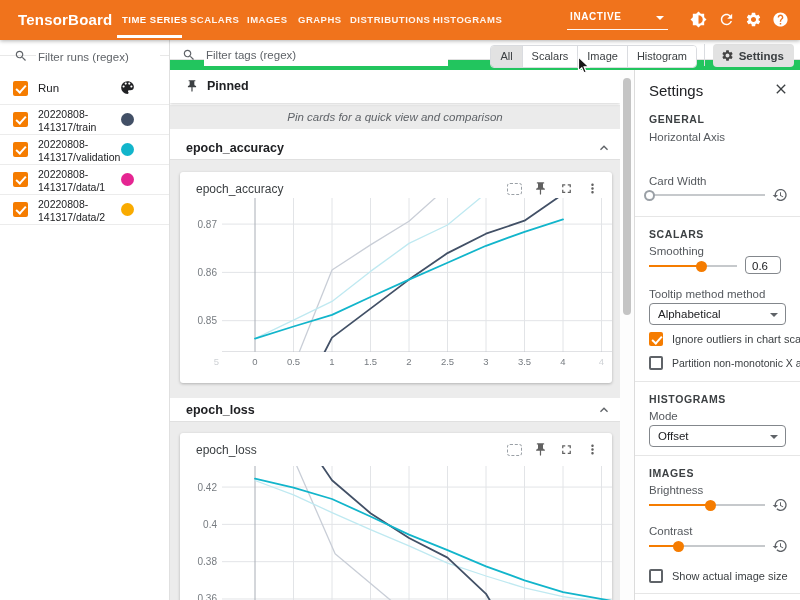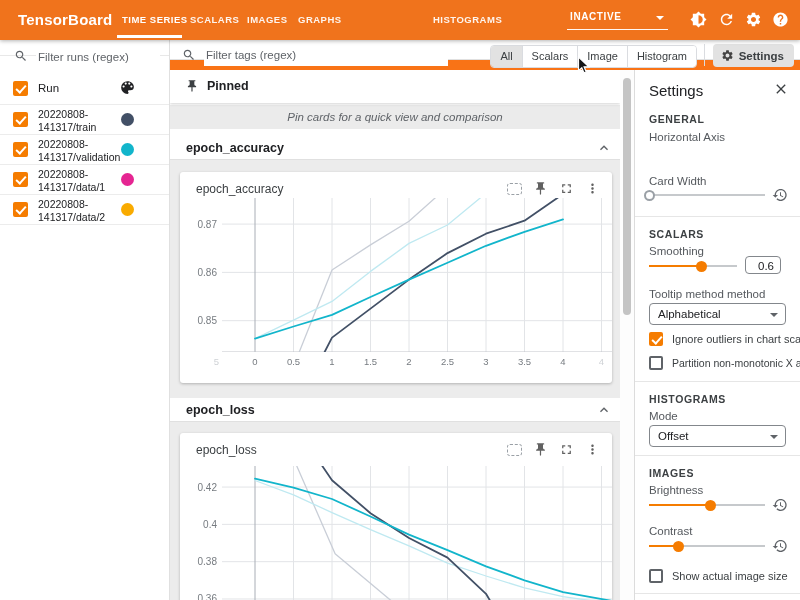--- a/index.html
+++ b/index.html
@@ -1,16 +1,16 @@
 <!DOCTYPE html>
 <html><head>
 <meta charset="utf-8">
 <style>
   html,body{margin:0;padding:0;}
-  #app{position:relative;width:800px;height:600px;overflow:hidden;background:#f97316;
+  #app{position:relative;width:800px;height:600px;overflow:hidden;background:#22c55e;
        font-family:"Liberation Sans",sans-serif;-webkit-font-smoothing:antialiased;}
   
   .topbar{position:absolute;left:0;top:0;width:800px;height:40px;background:#f0731c;
           box-shadow:0 1px 4px rgba(0,0,0,.3);z-index:30;}
   .logo{position:absolute;left:18px;top:0;line-height:40px;color:#fff;font-size:15px;font-weight:700;letter-spacing:.2px;}
   .tab{position:absolute;top:0;height:40px;line-height:40px;color:rgba(255,255,255,.92);
        font-size:9.5px;font-weight:700;letter-spacing:.5px;cursor:pointer;}
   .tab.active{color:#fff;}
   .tab-underline{position:absolute;left:117px;width:65px;bottom:2px;height:3px;background:#fff;}
   .status-select{position:absolute;left:567px;top:8px;width:101px;height:21px;border-bottom:1px solid rgba(255,255,255,.95);cursor:pointer;}
@@ -75,38 +75,39 @@
   .pselect{position:absolute;left:14px;width:137px;height:22px;border:1px solid #83878c;border-radius:4px;box-sizing:border-box;cursor:pointer;background:#fff;}
   .pselect .sval{position:absolute;left:8px;top:4px;font-size:11.5px;color:#202124;}
   .pselect .caret{position:absolute;right:7px;top:9px;width:0;height:0;border-left:4px solid transparent;border-right:4px solid transparent;border-top:4px solid #5f6368;}
   .slider{position:absolute;height:12px;cursor:pointer;}
   .slider .track{position:absolute;left:0;top:5px;width:100%;height:2px;background:#c6c9cc;}
   .slider .fill{position:absolute;left:0;top:5px;height:2px;background:#f57c00;}
   .slider .knob{position:absolute;top:0.5px;width:11px;height:11px;border-radius:50%;background:#f57c00;}
   .slider .knob.hollow{background:#fff;border:2px solid #9aa0a6;box-sizing:border-box;}
   .restore{position:absolute;width:16px;height:16px;cursor:pointer;}
   .restore svg{width:16px;height:16px;fill:#5f6368;}
-  .valuebox{position:absolute;width:36px;height:18px;border:1px solid #83878c;border-radius:4px;font-size:11.5px;color:#202124;line-height:18px;padding-left:6px;box-sizing:border-box;cursor:text;text-align:center;}
+  .valuebox{position:absolute;width:36px;height:18px;border:1px solid #83878c;border-radius:4px;font-size:11.5px;color:#202124;line-height:18px;padding-left:6px;box-sizing:border-box;cursor:text;}
   .pcheck-row{position:absolute;left:14px;display:flex;align-items:center;gap:9px;}
   .pcheck-row .cb{position:relative;flex:0 0 14px;width:14px;height:14px;}
   .pcheck-row .lbl{font-size:11px;color:#3c4043;white-space:nowrap;}
   .pdivider{position:absolute;left:0;width:100%;height:1px;background:#e6e6e6;}
   
   .cursor{position:absolute;left:577px;top:56px;z-index:90;pointer-events:none;}
 </style>
 </head>
 <body>
 <div id="app">
 
 <div class="topbar">
   <div class="logo">TensorBoard</div>
   <div class="tab active" style="left:122px">TIME SERIES</div>
   <div class="tab" style="left:190px">SCALARS</div>
   <div class="tab" style="left:247px">IMAGES</div>
   <div class="tab" style="left:298px">GRAPHS</div>
+  <div class="tab" style="left:350px">DISTRIBUTIONS</div>
   <div class="tab" style="left:433px">HISTOGRAMS</div>
   <div class="tab-underline"></div>
   <div class="status-select">
     <span class="val">INACTIVE</span>
     <span class="status-caret"></span>
   </div>
   <div class="hicon" style="left:690px">
     <svg viewBox="0 0 24 24">
           <path d="M20 15.31 23.31 12 20 8.69V4h-4.69L12 .69 8.69 4H4v4.69L.69 12 4 15.31V20h4.69L12 23.31 15.31 20H20v-4.69zM12 18V6c3.31 0 6 2.69 6 6s-2.69 6-6 6z"></path>
         </svg>

